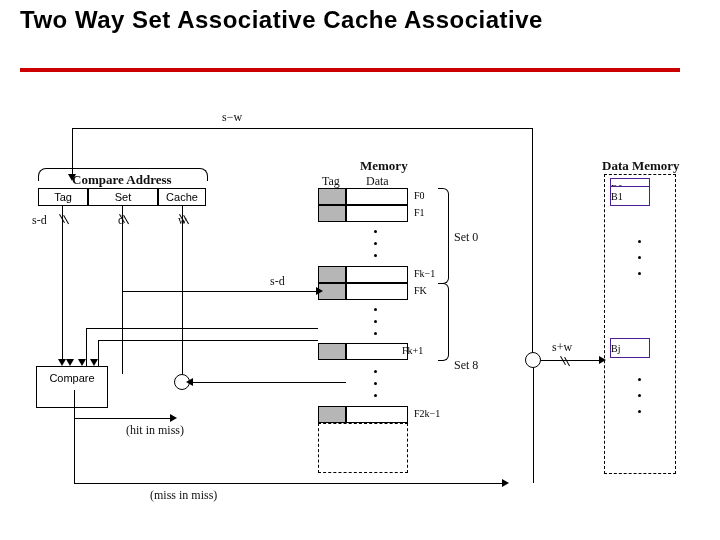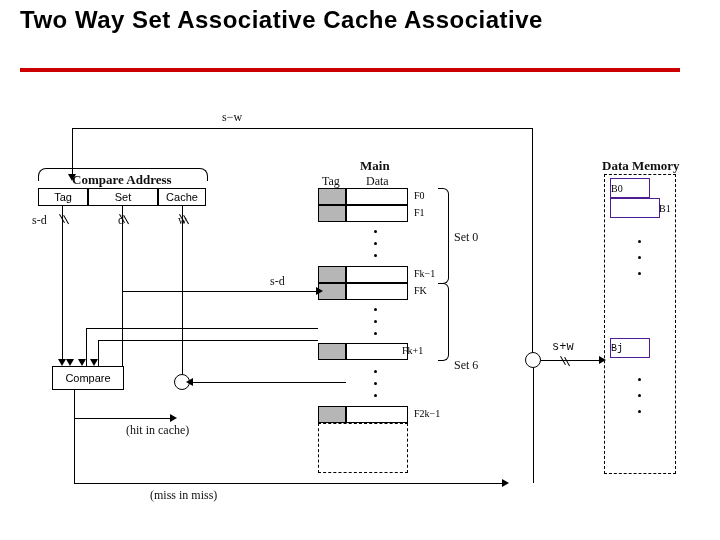--- a/index.html
+++ b/index.html
@@ -162,36 +162,36 @@
 
   <div class="line vline" style="left:62px; top:128px; height:155px;"></div>
   <div class="tick" style="left:57px; top:140px;"></div>
   <div class="arrow-head ad" style="left:58px; top:281px;"></div>
 
   <div class="line vline" style="left:122px; top:128px; height:168px;"></div>
   <div class="tick" style="left:117px; top:140px;"></div>
   <div class="line vline" style="left:182px; top:128px; height:168px;"></div>
   <div class="tick" style="left:177px; top:140px;"></div>
 
-  <div class="box" style="left:52px; top:288px; width:72px; height:24px; text-align:center; font-size:11px; line-height:22px;">Compare</div>
+  <div class="box" style="left:36px; top:288px; width:72px; height:42px; text-align:center; font-size:11px; line-height:22px;">Compare</div>
   <div class="arrow-head ad" style="left:66px; top:281px;"></div>
   <div class="arrow-head ad" style="left:78px; top:281px;"></div>
   <div class="arrow-head ad" style="left:90px; top:281px;"></div>
 
   <div class="line vline" style="left:74px; top:312px; height:28px;"></div>
   <div class="line hline" style="left:74px; top:340px; width:98px;"></div>
   <div class="arrow-head ar" style="left:170px; top:336px;"></div>
-  <div class="lbl" style="left:126px; top:345px;">(hit in cache)</div>
+  <div class="lbl" style="left:126px; top:345px;">(hit in miss)</div>
 
   <div class="line vline" style="left:74px; top:340px; height:65px;"></div>
   <div class="line hline" style="left:74px; top:405px; width:430px;"></div>
   <div class="arrow-head ar" style="left:502px; top:401px;"></div>
   <div class="lbl" style="left:150px; top:410px;">(miss in miss)</div>
 
-  <div class="lbl strong" style="left:360px; top:80px;">Main</div>
+  <div class="lbl strong" style="left:360px; top:80px;">Memory</div>
   <div class="lbl" style="left:322px; top:96px;">Tag</div>
   <div class="lbl" style="left:366px; top:96px;">Data</div>
 
   <div class="cache-col">
 
     <div class="row" style="left:318px; top:110px; width:28px; height:17px; background:#b6b6b6;"></div>
     <div class="row" style="left:346px; top:110px; width:62px; height:17px;"></div>
     <div class="cache-label" style="left:414px; top:112px;">F0</div>
 
     <div class="row" style="left:318px; top:127px; width:28px; height:17px; background:#b6b6b6;"></div>
@@ -225,47 +225,47 @@
     <div class="row" style="left:318px; top:328px; width:28px; height:17px; background:#b6b6b6;"></div>
     <div class="row" style="left:346px; top:328px; width:62px; height:17px;"></div>
     <div class="cache-label" style="left:414px; top:330px;">F2k−1</div>
 
     <div class="row dashed" style="left:318px; top:345px; width:90px; height:50px;"></div>
   </div>
 
   <div class="brace" style="left:438px; top:110px; width:10px; height:94px;"></div>
   <div class="lbl" style="left:454px; top:152px;">Set 0</div>
   <div class="brace" style="left:438px; top:205px; width:10px; height:76px;"></div>
-  <div class="lbl" style="left:454px; top:280px;">Set 6</div>
+  <div class="lbl" style="left:454px; top:280px;">Set 8</div>
 
   <div class="lbl" style="left:270px; top:196px;">s-d</div>
   <div class="line hline" style="left:122px; top:213px; width:196px;"></div>
   <div class="arrow-head ar" style="left:316px; top:209px;"></div>
 
   <div class="line hline" style="left:86px; top:250px; width:232px;"></div>
   <div class="line vline" style="left:86px; top:250px; height:38px;"></div>
   <div class="line hline" style="left:98px; top:262px; width:220px;"></div>
   <div class="line vline" style="left:98px; top:262px; height:26px;"></div>
 
   <div class="circ" style="left:174px; top:296px;"></div>
   <div class="line hline" style="left:190px; top:304px; width:156px;"></div>
   <div class="arrow-head al" style="left:186px; top:300px;"></div>
 
   <div class="circ" style="left:525px; top:274px;"></div>
   <div class="line hline" style="left:541px; top:282px; width:60px;"></div>
   <div class="tick" style="left:558px; top:282px;"></div>
-  <div class="lbl" style="left:552px; top:262px;font-family:Liberation Mono, monospace;">s+w</div>
+  <div class="lbl" style="left:552px; top:262px;">s+w</div>
   <div class="arrow-head ar" style="left:599px; top:278px;"></div>
   <div class="line vline" style="left:533px; top:290px; height:115px;"></div>
 
   <div class="lbl strong" style="left:602px; top:80px;">Data Memory</div>
   <div class="mm-block" style="left:610px; top:100px;">B0</div>
-  <div class="mm-block" style="left:610px; top:120px;padding-left:48px;">B1</div>
+  <div class="mm-block" style="left:610px; top:108px;">B1</div>
   <div class="dot" style="left:638px; top:162px;"></div>
   <div class="dot" style="left:638px; top:178px;"></div>
   <div class="dot" style="left:638px; top:194px;"></div>
-  <div class="mm-block" style="left:610px; top:260px;font-family:Liberation Mono, monospace;">Bj</div>
+  <div class="mm-block" style="left:610px; top:260px;">Bj</div>
   <div class="dot" style="left:638px; top:300px;"></div>
   <div class="dot" style="left:638px; top:316px;"></div>
   <div class="dot" style="left:638px; top:332px;"></div>
   <div class="box dashed" style="left:604px; top:96px; width:72px; height:300px;"></div>
 
 </div>
 
 </body></html>

